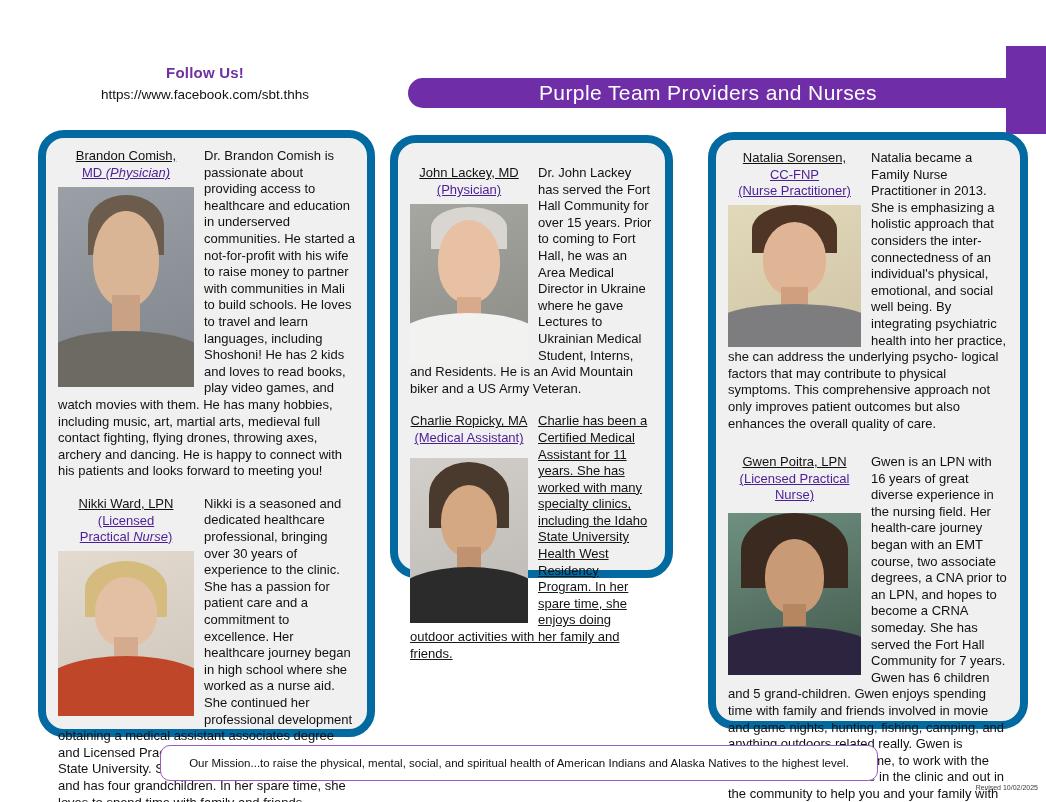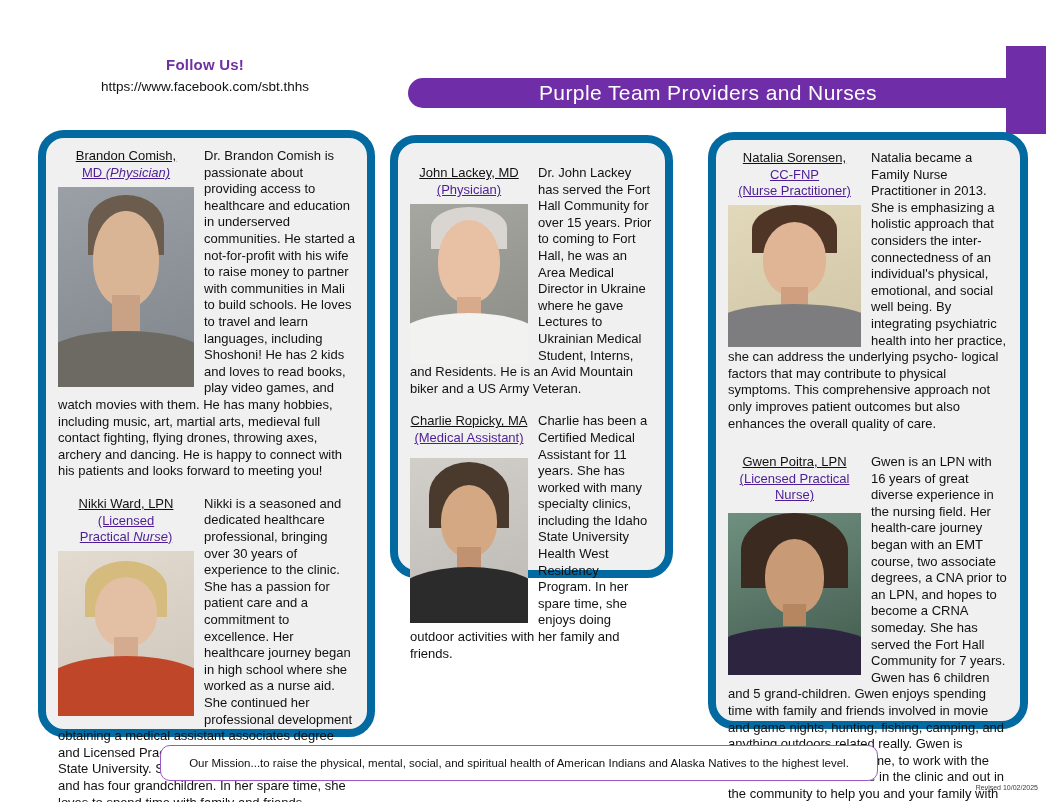--- a/index.html
+++ b/index.html
@@ -13,21 +13,21 @@
     font-family: "Liberation Sans", sans-serif;
     color: #1a1a1a;
     position: relative;
     overflow: hidden;
   }
 
   
   .follow-block {
     position: absolute;
     left: 40px;
-    top: 56px;
+    top: 64px;
     width: 330px;
     text-align: center;
   }
   .follow-title {
     font-size: 15px;
     font-weight: bold;
     color: #7030A0;
     letter-spacing: 0.2px;
     margin: 0 0 6px 0;
   }
@@ -229,21 +229,21 @@
         <span class="sky" style="background:linear-gradient(160deg,#a7a7a2 0%,#8b8b86 100%);"></span>
         <span class="hair" style="left:18%;top:2%;width:64%;height:26%;background:#d9d6d2;"></span>
         <span class="head" style="left:24%;top:10%;width:52%;height:52%;background:#e8c0a4;"></span>
         <span class="neck" style="left:40%;top:58%;width:20%;height:14%;background:#d7aa8c;"></span>
         <span class="shoulders" style="height:32%;background:#f2f2f0;"></span>
       </span>
     </div>
     <div class="bio-text">Dr. John Lackey has served the Fort Hall Community for over 15 years. Prior to coming to Fort Hall, he was an Area Medical Director in Ukraine where he gave Lectures to Ukrainian Medical Student, Interns, and Residents. He is an Avid Mountain biker and a US Army Veteran.</div>
   </div>
 
-  <div class="bio clearfix" style="">
+  <div class="bio clearfix" style="text-decoration:underline;">
     <div class="namebox w-mid">
       <span class="person-name">Charlie Ropicky, MA</span>
       <span class="person-role">(Medical Assistant)</span>
       <span class="photo" style="width:118px;height:165px;background:#c9c5c0;margin-top:12px;">
         <span class="sky" style="background:linear-gradient(160deg,#d2cec9 0%,#bcb8b3 100%);"></span>
         <span class="hair" style="left:16%;top:2%;width:68%;height:40%;background:#4a3a2e;"></span>
         <span class="head" style="left:26%;top:16%;width:48%;height:44%;background:#d3a883;"></span>
         <span class="neck" style="left:40%;top:54%;width:20%;height:14%;background:#c09271;"></span>
         <span class="shoulders" style="height:34%;background:#2b2b2b;"></span>
       </span>

